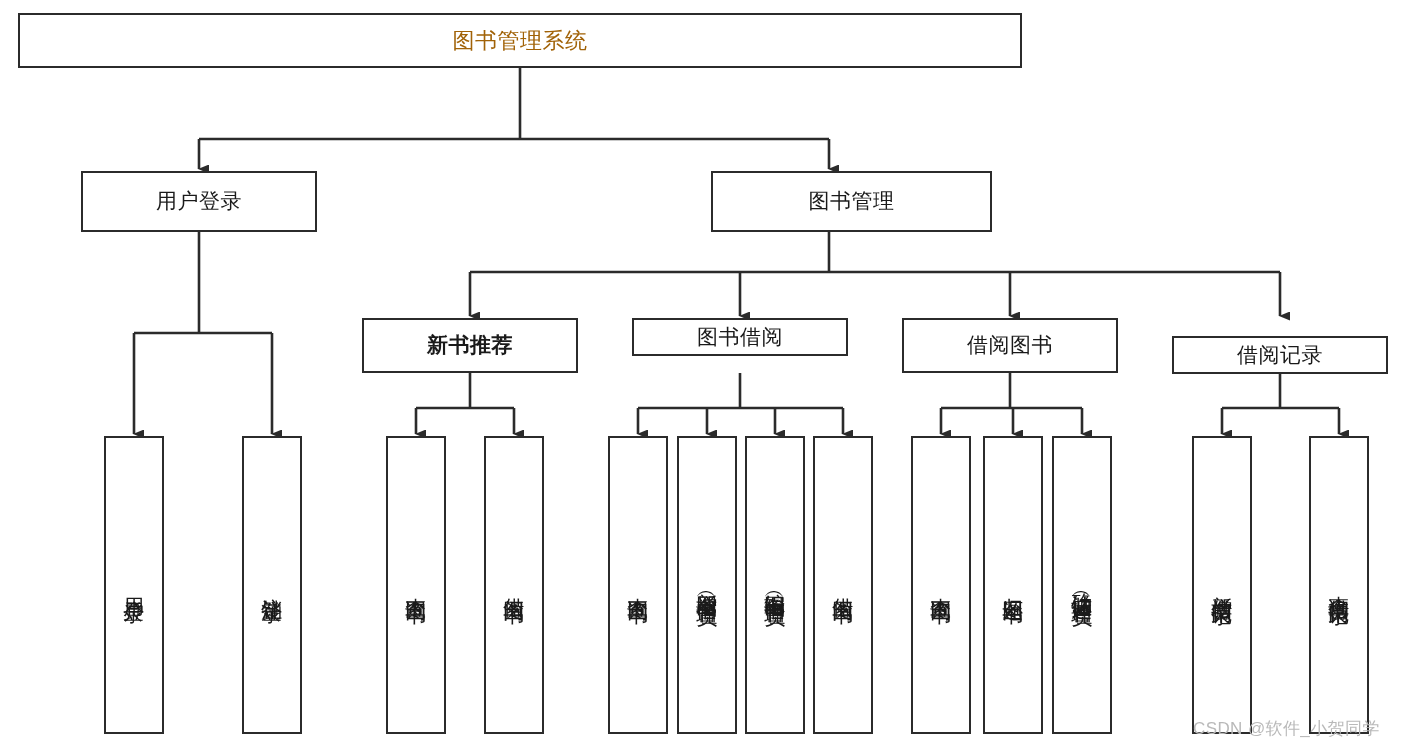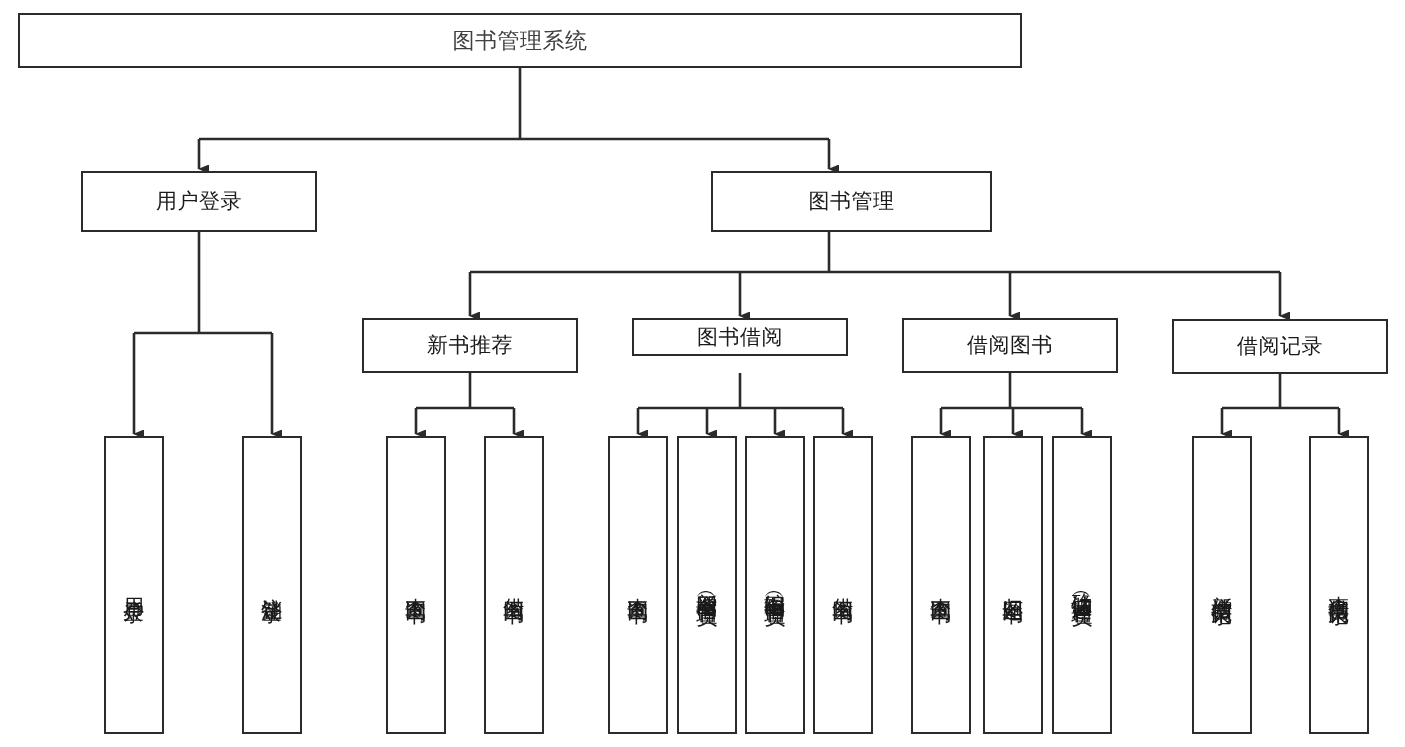--- a/index.html
+++ b/index.html
@@ -106,38 +106,38 @@
         <line x1="1082" y1="408" x2="1082" y2="434" stroke="#2b2b2b" stroke-width="2.6" marker-end="url(#arrowhead)"></line>
         <line x1="1280" y1="373" x2="1280" y2="408" stroke="#2b2b2b" stroke-width="2.6"></line>
         <line x1="1222" y1="408" x2="1339" y2="408" stroke="#2b2b2b" stroke-width="2.6"></line>
         <line x1="1222" y1="408" x2="1222" y2="434" stroke="#2b2b2b" stroke-width="2.6" marker-end="url(#arrowhead)"></line>
         <line x1="1339" y1="408" x2="1339" y2="434" stroke="#2b2b2b" stroke-width="2.6" marker-end="url(#arrowhead)"></line>
       </g>
   </svg>
 
   <div id="nodes-layer">
       <div class="node-box horizontal root" style="left: 18px; top: 13px; width: 1004px; height: 55px; border-color: rgb(43, 43, 43);">
-        <span class="node-label" style="color: #404040;">图书管理系统</span>
+        <span class="node-label" style="color: #a16207;">图书管理系统</span>
       </div>
       <div class="node-box horizontal" style="left: 81px; top: 171px; width: 236px; height: 61px; border-color: rgb(43, 43, 43);">
         <span class="node-label" style="color: rgb(26, 26, 26);">用户登录</span>
       </div>
       <div class="node-box horizontal" style="left: 711px; top: 171px; width: 281px; height: 61px; border-color: rgb(43, 43, 43);">
         <span class="node-label" style="color: rgb(26, 26, 26);">图书管理</span>
       </div>
-      <div class="node-box horizontal" style="left: 362px; top: 318px; width: 216px; height: 55px; border-color: rgb(43, 43, 43);">
+      <div class="node-box horizontal" style="left: 362px; top: 318px; width: 216px; height: 55px; border-color: rgb(43, 43, 43); font-weight: bold;">
         <span class="node-label" style="color: rgb(26, 26, 26);">新书推荐</span>
       </div>
       <div class="node-box horizontal" style="left: 632px; top: 318px; width: 216px; height: 38px; border-color: rgb(43, 43, 43);">
         <span class="node-label" style="color: rgb(26, 26, 26);">图书借阅</span>
       </div>
       <div class="node-box horizontal" style="left: 902px; top: 318px; width: 216px; height: 55px; border-color: rgb(43, 43, 43);">
         <span class="node-label" style="color: rgb(26, 26, 26);">借阅图书</span>
       </div>
-      <div class="node-box horizontal" style="left: 1172px; top: 319px; width: 216px; height: 55px; border-color: rgb(43, 43, 43);">
+      <div class="node-box horizontal" style="left: 1172px; top: 336px; width: 216px; height: 38px; border-color: rgb(43, 43, 43);">
         <span class="node-label" style="color: rgb(26, 26, 26);">借阅记录</span>
       </div>
       <div class="node-box vertical" style="left: 104px; top: 436px; width: 60px; height: 298px; border-color: rgb(43, 43, 43);">
         <span class="node-label" style="color: rgb(26, 26, 26);">用户登录</span>
       </div>
       <div class="node-box vertical" style="left: 242px; top: 436px; width: 60px; height: 298px; border-color: rgb(43, 43, 43);">
         <span class="node-label" style="color: rgb(26, 26, 26);">注销登录</span>
       </div>
       <div class="node-box vertical" style="left: 386px; top: 436px; width: 60px; height: 298px; border-color: rgb(43, 43, 43);">
         <span class="node-label" style="color: rgb(26, 26, 26);">查询图书</span>
@@ -167,14 +167,15 @@
         <span class="node-label" style="color: rgb(26, 26, 26);">确认归还（管理员）</span>
       </div>
       <div class="node-box vertical" style="left: 1192px; top: 436px; width: 60px; height: 298px; border-color: rgb(43, 43, 43);">
         <span class="node-label" style="color: rgb(26, 26, 26);">新增借阅记录</span>
       </div>
       <div class="node-box vertical" style="left: 1309px; top: 436px; width: 60px; height: 298px; border-color: rgb(43, 43, 43);">
         <span class="node-label" style="color: rgb(26, 26, 26);">查询借阅记录</span>
       </div>
     </div>
 
+  <div class="watermark" style="left: 1193px; top: 717px; color: rgb(185, 185, 185);">CSDN @软件_小贺同学</div>
 
 </div>
 
 </body></html>

